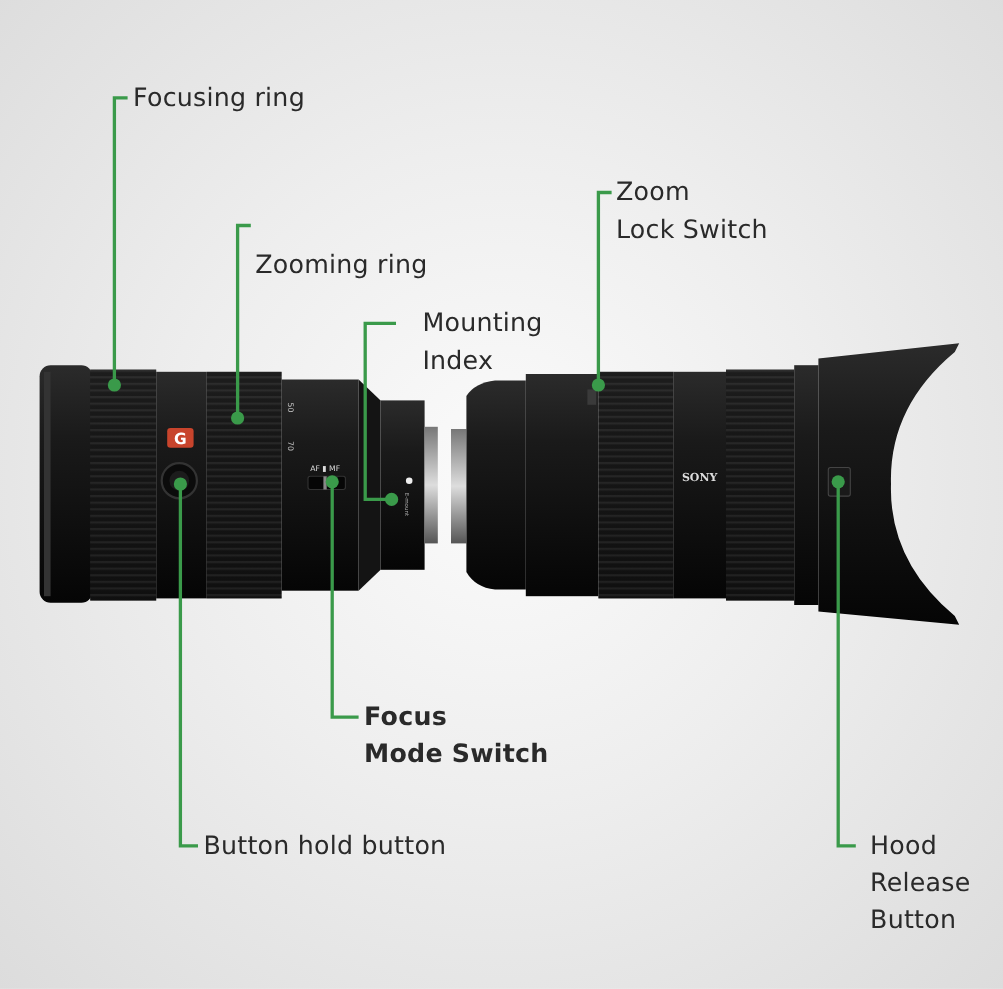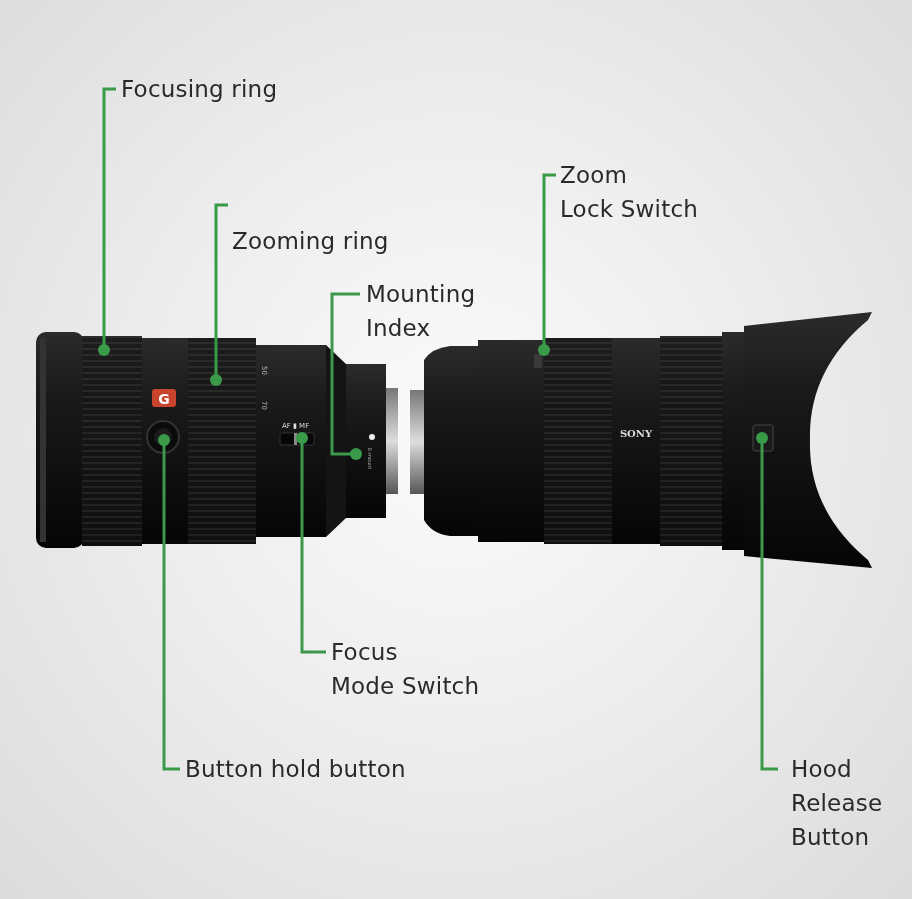--- a/index.html
+++ b/index.html
@@ -107,22 +107,22 @@
     <circle cx="356" cy="454" r="6"></circle>
     <circle cx="544" cy="350" r="6"></circle>
     <circle cx="302" cy="438" r="6"></circle>
     <circle cx="164" cy="440" r="6"></circle>
     <circle cx="762" cy="438" r="6"></circle>
   </g>
 </svg>
 
 <div class="label" style="left:121px; top:72px;">Focusing ring</div>
 <div class="label" style="left:232px; top:192px;margin-top:32px;">Zooming ring</div>
-<div class="label" style="left:366px; top:277px;">Mounting
+<div class="label" style="left:384px; top:277px;">Mounting
 Index</div>
 <div class="label" style="left:560px; top:158px;">Zoom
 Lock Switch</div>
-<div class="label" style="left:331px; top:635px;">Focus
+<div class="label" style="left:331px; top:635px;font-weight:bold;">Focus
 Mode Switch</div>
 <div class="label" style="left:185px; top:752px;">Button hold button</div>
 <div class="label" style="left:791px; top:752px;">Hood
 Release
 Button</div>
 
 </body></html>

